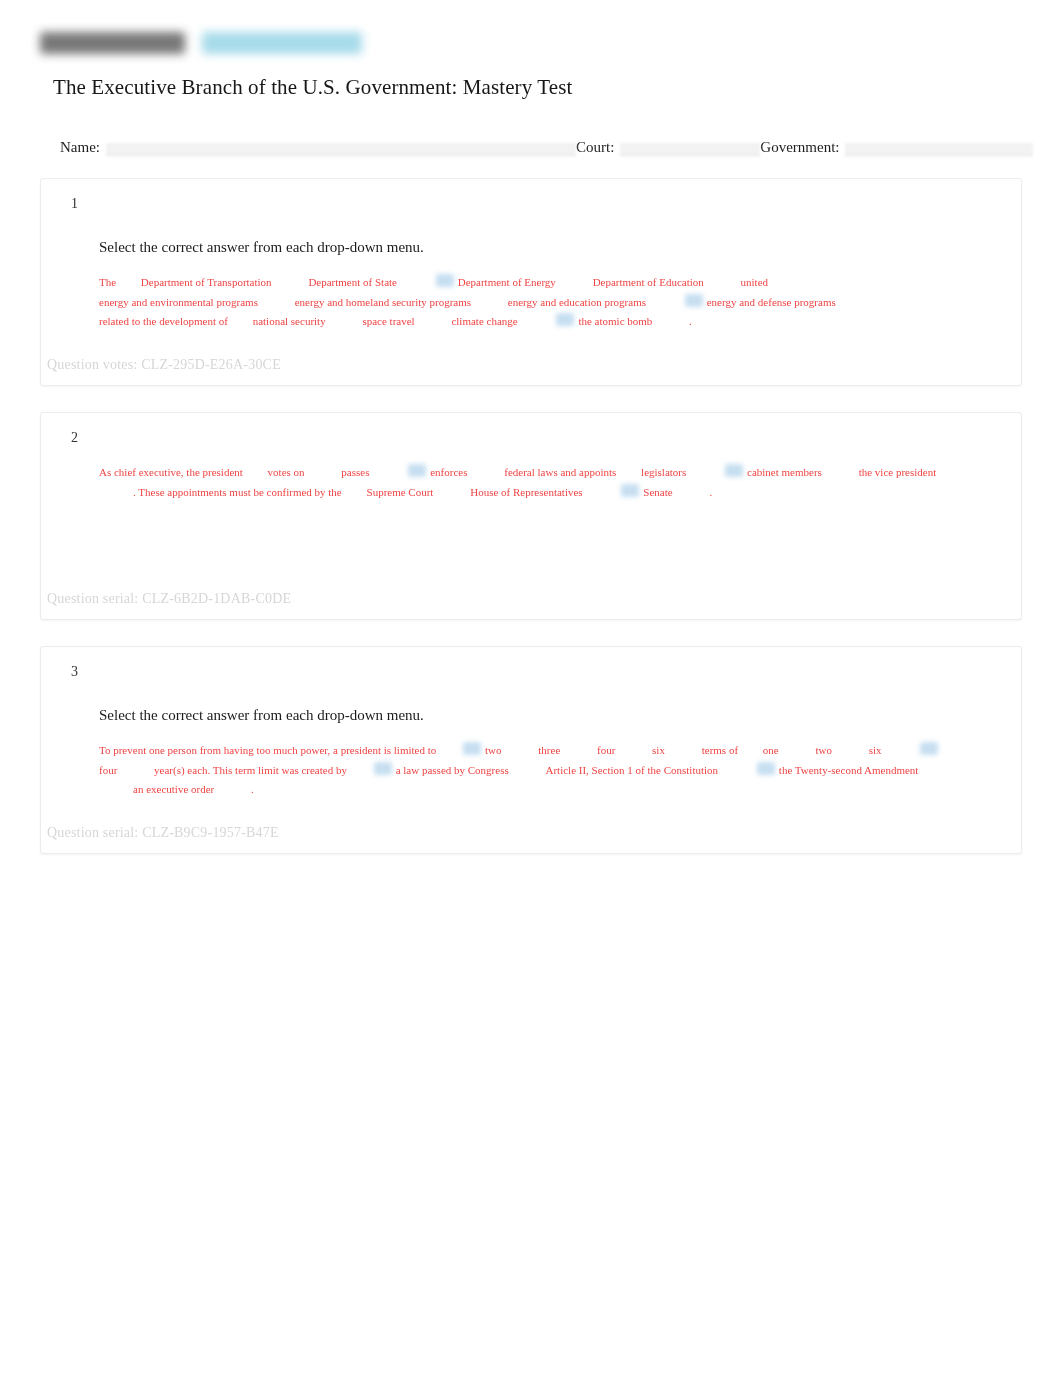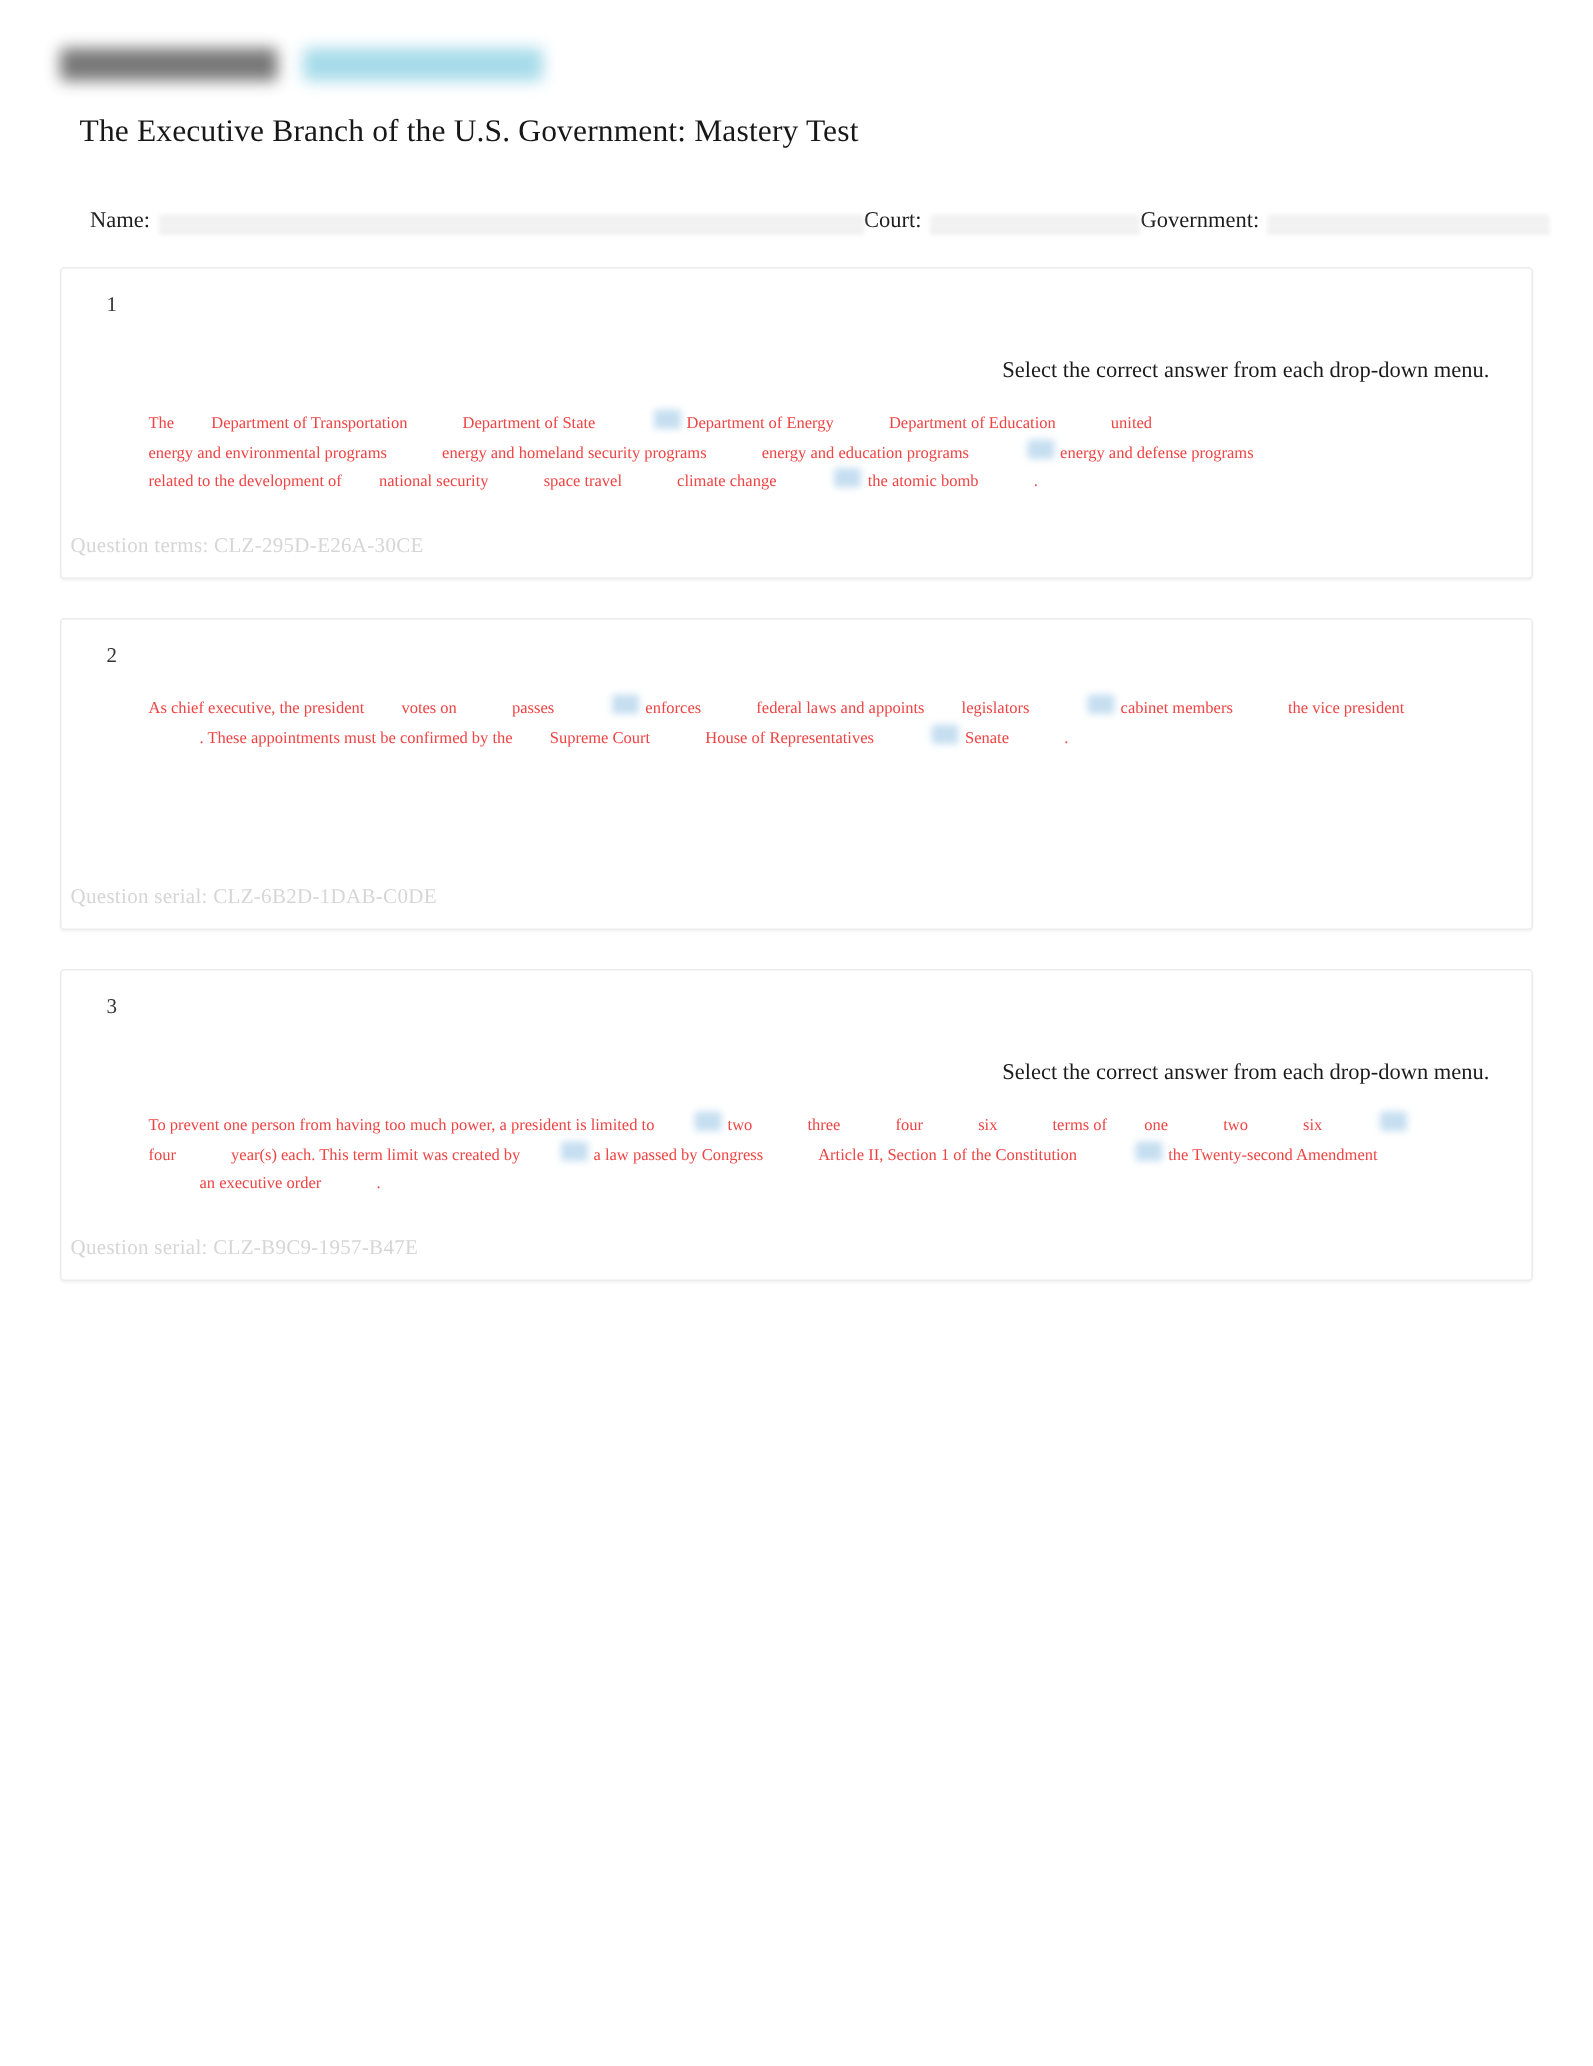--- a/index.html
+++ b/index.html
@@ -114,21 +114,20 @@
     font-size: 14px;
     color: #333;
     line-height: 18px;
     padding-left: 2px;
   }
   .qprompt {
     font-size: 15px;
     line-height: 20px;
     color: #1b1b1b;
     padding: 24px 0 0 30px;
-    text-align: right;
   }
   .qbody {
     font-size: 11px;
     line-height: 19.5px;
     color: #ef4444;
     padding: 16px 0 0 30px;
     max-width: 880px;
   }
   .qbody .tok { white-space: nowrap; }
 
@@ -188,21 +187,21 @@
       <span class="meta-label">Government:</span>
       <span class="meta-blank blank-instructor"></span>
     </div>
   </div>
 
   <div class="questions" id="questions">
       <div class="qcard">
         <div class="qnum">1</div>
         <div class="qprompt">Select the correct answer from each drop-down menu.</div>
         <div class="qbody"><span class="tok">The</span> <span class="sp-md"></span><span class="opt tok">Department of Transportation</span> <span class="sp-lg"></span><span class="opt tok">Department of State</span> <span class="sp-lg"></span><span class="hl"></span><span class="opt tok">Department of Energy</span> <span class="sp-lg"></span><span class="opt tok">Department of Education</span> <span class="sp-lg"></span><span class="opt tok">united</span> <span class="sp-lg"></span><span class="opt tok">energy and environmental programs</span> <span class="sp-lg"></span><span class="opt tok">energy and homeland security programs</span> <span class="sp-lg"></span><span class="opt tok">energy and education programs</span> <span class="sp-lg"></span><span class="hl"></span><span class="opt tok">energy and defense programs</span> <span class="sp-lg"></span><span class="tok">related to the development of</span> <span class="sp-md"></span><span class="opt tok">national security</span> <span class="sp-lg"></span><span class="opt tok">space travel</span> <span class="sp-lg"></span><span class="opt tok">climate change</span> <span class="sp-lg"></span><span class="hl"></span><span class="opt tok">the atomic bomb</span> <span class="sp-lg"></span><span class="tok">.</span> <span class="sp-md"></span></div>
-        <div class="serial">Question terms: CLZ-295D-E26A-30CE</div>
+        <div class="serial">Question votes: CLZ-295D-E26A-30CE</div>
       </div>
       <div class="qcard">
         <div class="qnum">2</div>
         <div class="qbody"><span class="tok">As chief executive, the president</span> <span class="sp-md"></span><span class="opt tok">votes on</span> <span class="sp-lg"></span><span class="opt tok">passes</span> <span class="sp-lg"></span><span class="hl"></span><span class="opt tok">enforces</span> <span class="sp-lg"></span><span class="tok">federal laws and appoints</span> <span class="sp-md"></span><span class="opt tok">legislators</span> <span class="sp-lg"></span><span class="hl"></span><span class="opt tok">cabinet members</span> <span class="sp-lg"></span><span class="opt tok">the vice president</span> <span class="sp-lg"></span><span class="tok">. These appointments must be confirmed by the</span> <span class="sp-md"></span><span class="opt tok">Supreme Court</span> <span class="sp-lg"></span><span class="opt tok">House of Representatives</span> <span class="sp-lg"></span><span class="hl"></span><span class="opt tok">Senate</span> <span class="sp-lg"></span><span class="tok">.</span> <span class="sp-md"></span></div>
         <div class="serial">Question serial: CLZ-6B2D-1DAB-C0DE</div>
       </div>
       <div class="qcard">
         <div class="qnum">3</div>
         <div class="qprompt">Select the correct answer from each drop-down menu.</div>
         <div class="qbody"><span class="tok">To prevent one person from having too much power, a president is limited to</span> <span class="sp-md"></span><span class="hl"></span><span class="opt tok">two</span> <span class="sp-lg"></span><span class="opt tok">three</span> <span class="sp-lg"></span><span class="opt tok">four</span> <span class="sp-lg"></span><span class="opt tok">six</span> <span class="sp-lg"></span><span class="tok">terms of</span> <span class="sp-md"></span><span class="opt tok">one</span> <span class="sp-lg"></span><span class="opt tok">two</span> <span class="sp-lg"></span><span class="opt tok">six</span> <span class="sp-lg"></span><span class="hl"></span><span class="opt tok">four</span> <span class="sp-lg"></span><span class="tok">year(s) each. This term limit was created by</span> <span class="sp-md"></span><span class="hl"></span><span class="opt tok">a law passed by Congress</span> <span class="sp-lg"></span><span class="opt tok">Article II, Section 1 of the Constitution</span> <span class="sp-lg"></span><span class="hl"></span><span class="opt tok">the Twenty-second Amendment</span> <span class="sp-lg"></span><span class="opt tok">an executive order</span> <span class="sp-lg"></span><span class="tok">.</span> <span class="sp-md"></span></div>

